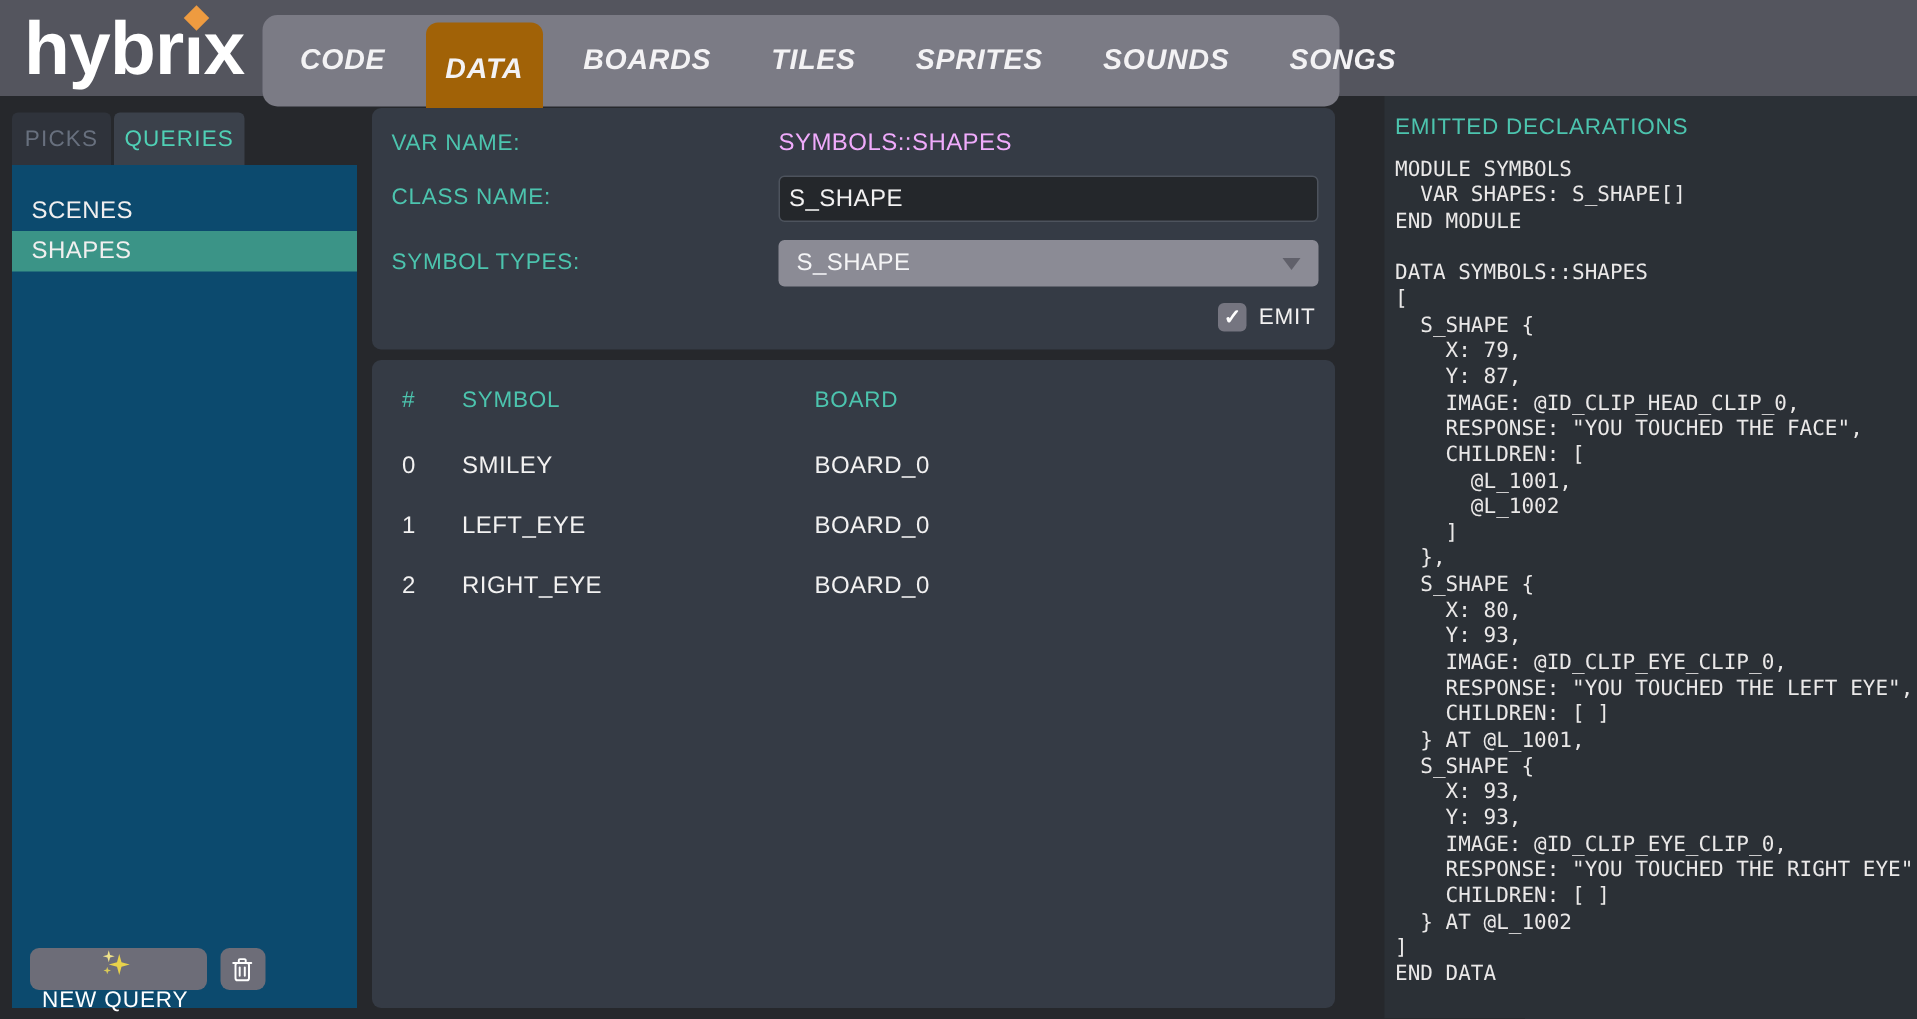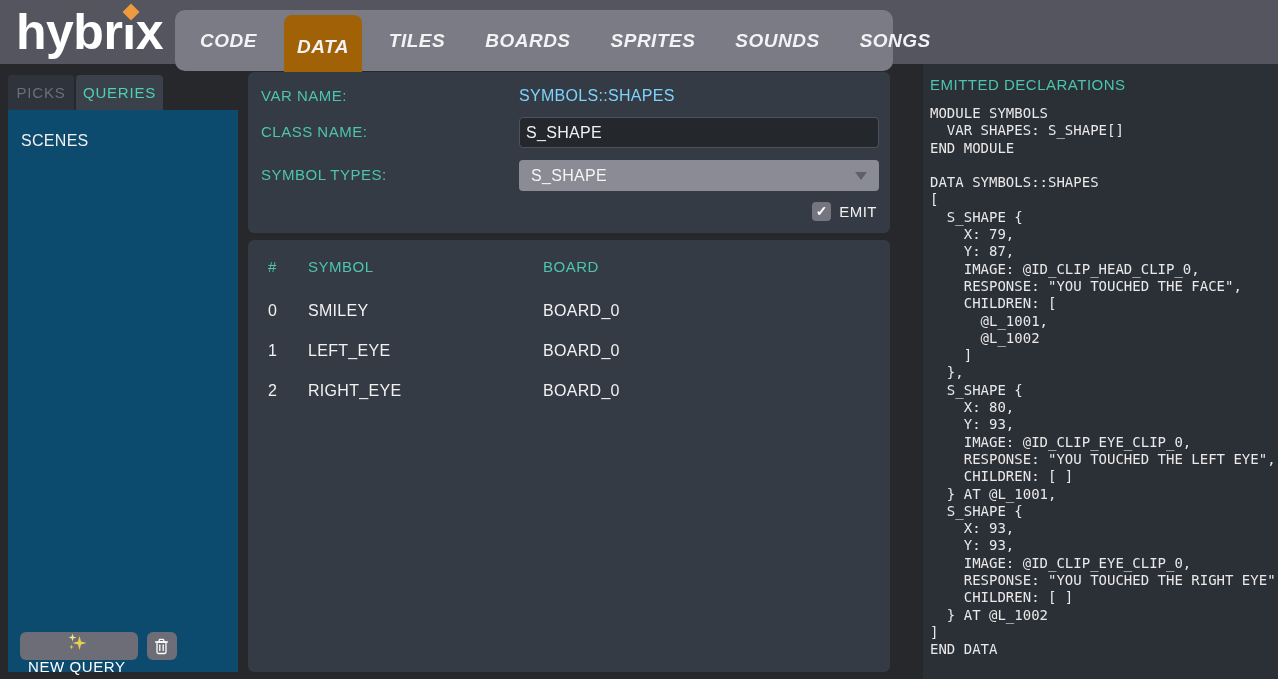--- a/index.html
+++ b/index.html
@@ -40,21 +40,21 @@
   .side-footer{position:absolute;left:12px;bottom:12px;display:flex;gap:9px;align-items:center;}
   .new-query-btn{
     height:28px;background:#6d6d78;border-radius:6px;border:none;
     display:flex;align-items:center;gap:6px;padding:0 12px 0 8px;
     color:#ffffff;font-size:15px;letter-spacing:0.6px;font-family:inherit;cursor:pointer;flex-direction:column;
   }
   .trash-btn{width:30px;height:28px;background:#6d6d78;border-radius:6px;border:none;display:flex;align-items:center;justify-content:center;cursor:pointer;}
   
   .form-panel{position:absolute;left:248px;top:72px;width:642px;height:161px;background:#353b45;border-radius:6px;}
   .f-label{position:absolute;left:13px;color:#4cc4ae;font-size:15px;letter-spacing:0.5px;white-space:nowrap;}
-  .var-value{position:absolute;left:271px;top:15px;color:#7dd3fc;font-size:16px;letter-spacing:0.3px;}
+  .var-value{position:absolute;left:271px;top:15px;color:#f0abfc;font-size:16px;letter-spacing:0.3px;}
   .class-input{
     position:absolute;left:271px;top:45px;width:360px;height:31px;box-sizing:border-box;
     background:#24272b;border:1px solid #4d535d;border-radius:4px;
     color:#f2f1f1;font-size:16px;padding:0 6px;font-family:inherit;letter-spacing:0.3px;
   }
   .select{
     position:absolute;left:271px;top:88px;width:360px;height:31px;box-sizing:border-box;
     background:#8b8b95;border-radius:4px;display:flex;align-items:center;cursor:pointer;
   }
   .select-value{color:#f4f4f6;font-size:16px;padding-left:12px;letter-spacing:0.3px;}
@@ -84,35 +84,36 @@
 
 <header class="navbar">
   <div class="logo-wrap">
     <span class="logo-text">hybrix</span>
     <span class="dot-cover"></span>
     <span class="logo-diamond"></span>
   </div>
   <nav class="tabbar">
     <span class="nav-tab">CODE</span>
     <span class="nav-tab active">DATA</span>
+    <span class="nav-tab">BOARDS</span>
     <span class="nav-tab">TILES</span>
-    <span class="nav-tab">BOARDS</span>
     <span class="nav-tab">SPRITES</span>
     <span class="nav-tab">SOUNDS</span>
     <span class="nav-tab">SONGS</span>
   </nav>
 </header>
 
 <aside class="sidebar">
   <div class="side-tabs">
     <span class="side-tab picks">PICKS</span>
     <span class="side-tab queries">QUERIES</span>
   </div>
   <div class="side-body">
     <div class="side-item">SCENES</div>
+    <div class="side-item selected">SHAPES</div>
   </div>
   <div class="side-footer">
     <button class="new-query-btn">
       <span style="display:flex;">
         <svg width="20" height="20" viewBox="0 0 20 20">
           <path d="M12.5 4 L14 9.5 L19.5 11 L14 12.5 L12.5 18 L11 12.5 L5.5 11 L11 9.5 Z" fill="#e8d24b"></path>
           <path d="M5.5 1.5 L6.4 4.6 L9.5 5.5 L6.4 6.4 L5.5 9.5 L4.6 6.4 L1.5 5.5 L4.6 4.6 Z" fill="#efe28a"></path>
           <path d="M4.5 12.5 L5.1 14.4 L7 15 L5.1 15.6 L4.5 17.5 L3.9 15.6 L2 15 L3.9 14.4 Z" fill="#d9ca58"></path>
         </svg>
       </span>

